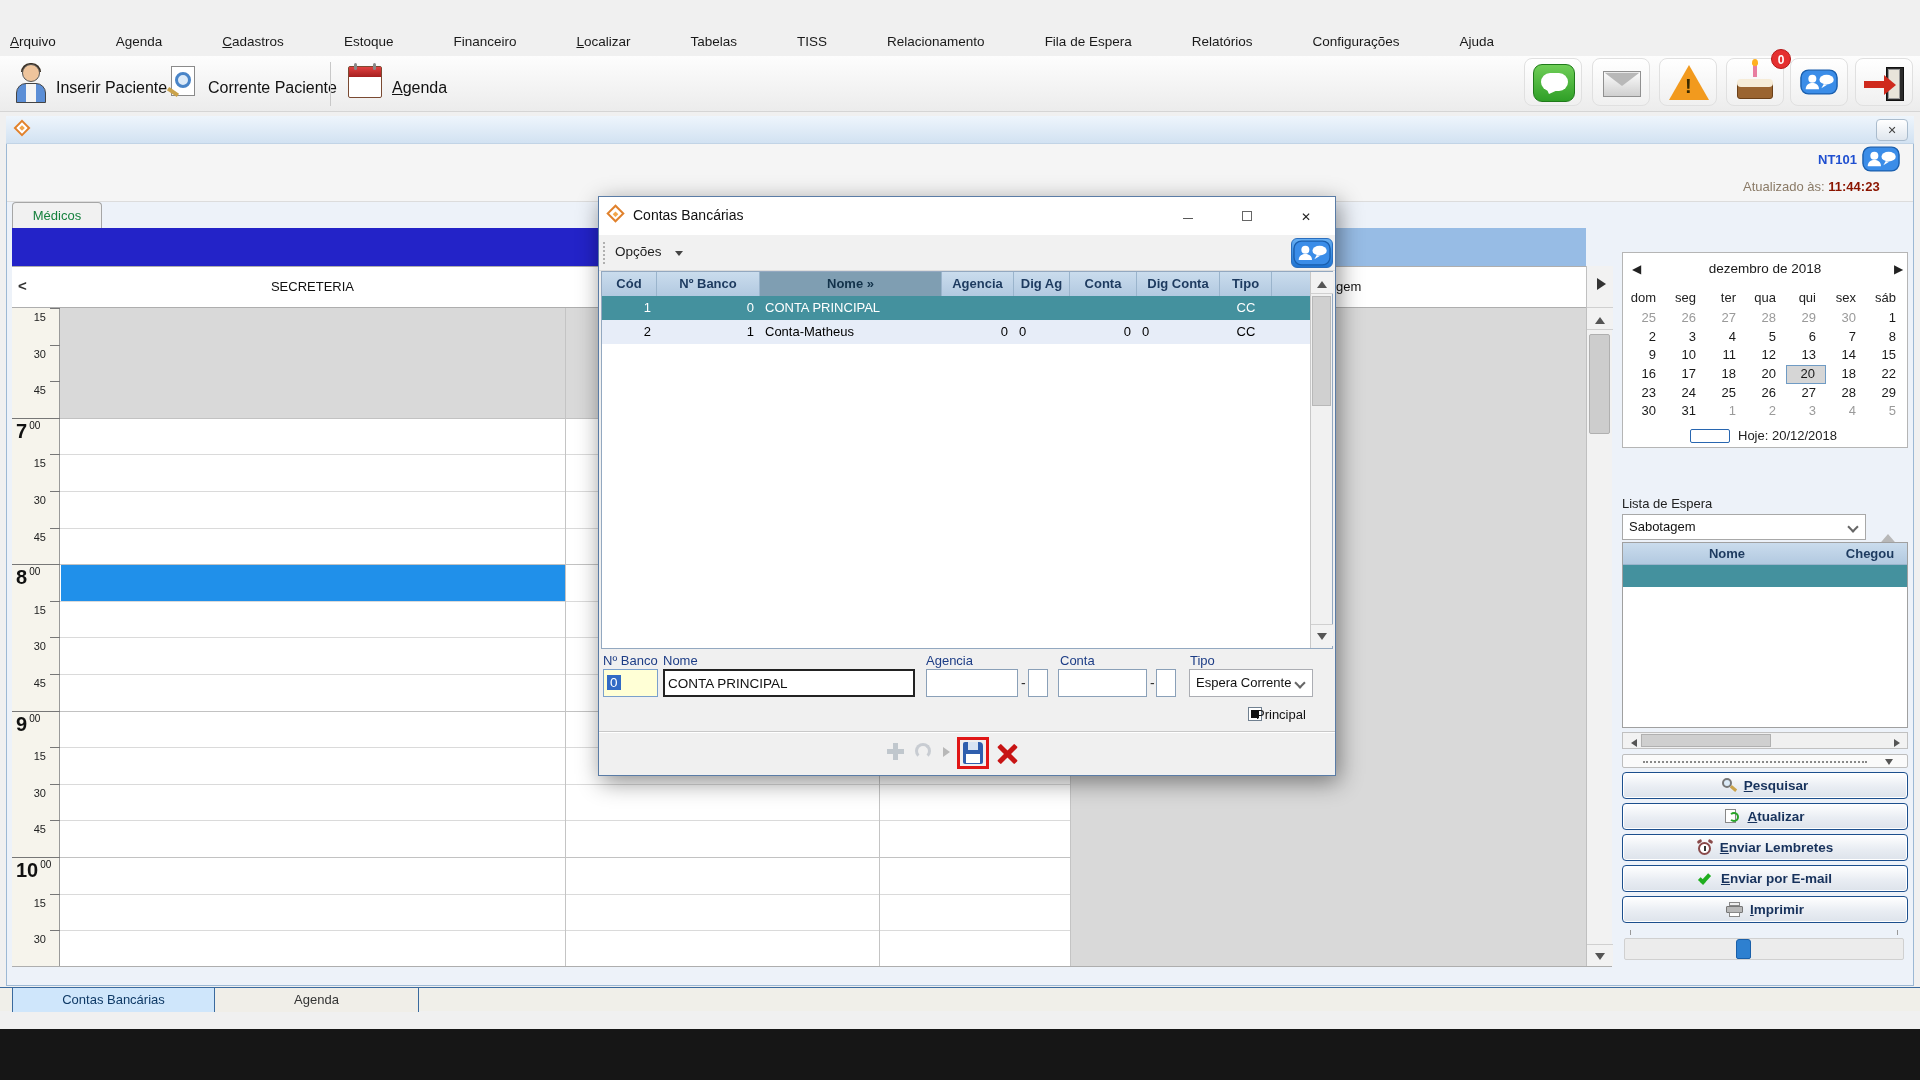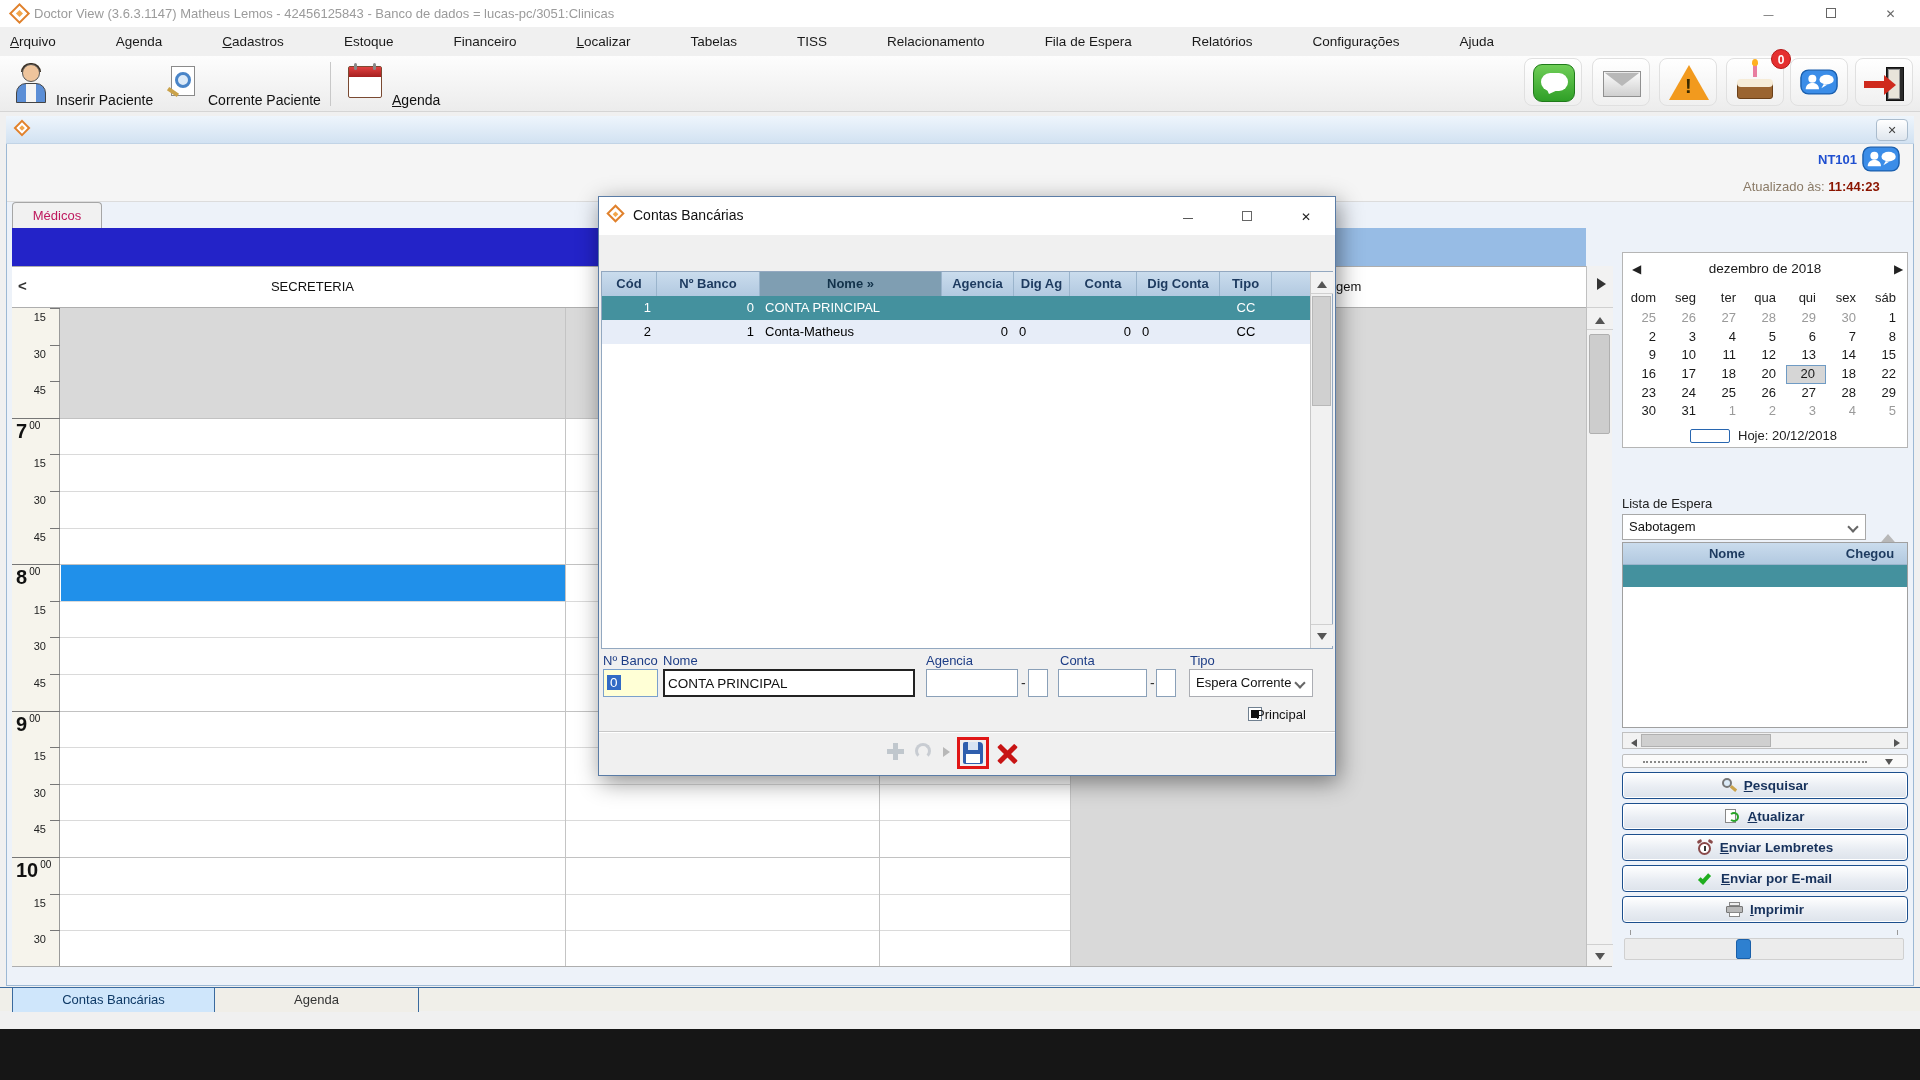--- a/index.html
+++ b/index.html
@@ -17,21 +17,21 @@
 .wc-min::after{content:"—";font-size:10px}
 .wc-max i{display:inline-block;width:10px;height:10px;border:1px solid #666;margin-top:8px}
 .wc-close::after{content:"✕";font-size:12px}
 
 
 .menubar{left:0;top:27px;width:1920px;height:29px;background:#f0f0f0;display:flex;align-items:center;padding-left:10px}
 .menu-item{font-size:13.5px;color:#1a1a1a;margin-right:60px;white-space:nowrap;cursor:default}
 
 
 .toolbar{left:0;top:56px;width:1920px;height:56px;background:linear-gradient(#fdfdfd,#ececec);border-bottom:1px solid #d5d5d5}
-.tb-label{position:absolute;font-size:14px;color:#111;top:36px}
+.tb-label{position:absolute;font-size:16px;color:#111;top:23px}
 .tb-sep{position:absolute;top:6px;width:1px;height:44px;background:#c8c8c8}
 .icon-person{position:absolute;width:34px;height:40px}
 .icon-person .head{position:absolute;left:8px;top:0;width:18px;height:18px;border-radius:50%;background:#eec49c;border:1px solid #555}
 .icon-person .hair{position:absolute;left:7px;top:-1px;width:20px;height:9px;border-radius:10px 10px 0 0;background:#3a3024}
 .icon-person .body{position:absolute;left:2px;top:19px;width:30px;height:20px;border-radius:10px 10px 0 0;background:#5b8ed6;border:1px solid #444}
 .icon-person .shirt{position:absolute;left:12px;top:20px;width:10px;height:18px;background:#f4f4f4}
 .icon-searchdoc{position:absolute;width:36px;height:40px}
 .icon-searchdoc .doc{position:absolute;left:6px;top:2px;width:24px;height:30px;background:#fff;border:1px solid #8a8a8a}
 .icon-searchdoc .lens{position:absolute;left:10px;top:8px;width:16px;height:16px;border:3px solid #4a85c8;border-radius:50%;background:#dceaf8}
 .icon-searchdoc .handle{position:absolute;left:2px;top:26px;width:12px;height:4px;background:#caa24a;transform:rotate(35deg)}
@@ -75,21 +75,21 @@
 .mdi-close::after{content:"✕";font-size:11px;color:#444;line-height:21px}
 .mdi-toolbar{left:7px;top:144px;width:1906px;height:58px;background:#f5f5f5;border-bottom:1px solid #dcdcdc}
 .mtb-label{position:absolute;font-size:13px;color:#222;top:178px;white-space:nowrap}
 .mtb-sep{position:absolute;top:150px;width:1px;height:44px;background:#c4c4c4}
 .nt-code{left:1818px;top:152px;font-size:13px;font-weight:bold;color:#1f4fd0}
 .updated{left:1743px;top:179px;font-size:13px;color:#8a7a66}
 .updated b{color:#8b1500}
 .ppl-slot{display:inline-block}
 
 
-.medicos-tab{left:12px;top:202px;width:90px;height:26px;background:#f1f1f1;border:1px solid #a6a6a6;border-bottom:none;border-radius:4px 4px 0 0;font-size:13px;color:#be185d;text-align:center;line-height:25px}
+.medicos-tab{left:12px;top:202px;width:90px;height:26px;background:#f1f1f1;border:1px solid #a6a6a6;border-bottom:none;border-radius:4px 4px 0 0;font-size:13px;color:#15803d;text-align:center;line-height:25px}
 .band-dark{left:12px;top:228px;width:1058px;height:38px;background:#2323c8}
 .band-light{left:1070px;top:228px;width:516px;height:38px;background:#97bce5}
 .sched-head{left:12px;top:266px;width:1574px;height:42px;background:#fff;border-bottom:1px solid #aeaeae;border-top:1px solid #aeaeae}
 .nav-arrow{position:absolute;font-size:15px;font-weight:bold;color:#333;top:277px}
 .colhead{position:absolute;top:279px;font-size:13px;color:#111;text-align:center}
 .grid-bg{left:60px;top:308px;width:1526px;height:658px;background:#fff}
 .ruler{left:12px;top:308px;width:48px;height:658px;background:#f6f4ec;border-right:1px solid #9a9a9a}
 .gz{background:#d9d9d9;position:absolute}
 .vline{position:absolute;top:308px;height:658px;width:1px;background:#c4c4c4}
 .g-line{position:absolute;left:60px;width:1010px;height:1px;background:#dadada}
@@ -289,29 +289,20 @@
 .notif{left:1876px;top:1041px;width:22px;height:19px;border:2px solid #eee;border-radius:3px;position:relative}
 .notif::after{content:"";position:absolute;left:3px;top:3px;width:12px;height:8px;background:repeating-linear-gradient(#eee 0 1.5px,transparent 1.5px 4px)}
 .notif-badge{left:1890px;top:1053px;width:16px;height:16px;font-size:10.5px;line-height:16px;background:#7a7a7a;border:1px solid #2a2a2a}
 u{text-decoration:underline}
 </style>
 </head>
 <body>
 
 <div id="screen">
 
-  <div class="abs titlebar">
-    <span class="diamond" style="left:12px;top:6px">
-        <i></i>
-      </span>
-    <span class="ttext">Doctor View (3.6.3.1147) Matheus Lemos - 42456125843  -  Banco de dados = lucas-pc/3051:Clinicas</span>
-    <span class="winctl wc-min" style="left:1746px"></span>
-    <span class="winctl wc-max" style="left:1808px"><i></i></span>
-    <span class="winctl wc-close" style="left:1868px"></span>
-  </div>
 
   <div class="abs menubar" id="menu-items">
       <span class="menu-item"><u>A</u>rquivo</span>
       <span class="menu-item">Agenda</span>
       <span class="menu-item"><u>C</u>adastros</span>
       <span class="menu-item">Estoque</span>
       <span class="menu-item">Financeiro</span>
       <span class="menu-item"><u>L</u>ocalizar</span>
       <span class="menu-item">Tabelas</span>
       <span class="menu-item">TISS</span>
@@ -620,20 +611,34 @@
   <div class="abs dialog">
     <div class="dlg-title">
       <span class="diamond" style="left:10px;top:10px;width:13px;height:13px">
           <i style="width:4px;height:4px;left:2.5px;top:2.5px"></i>
         </span>
       <span class="txt">Contas Bancárias</span>
       <span class="dlg-ctl wc-min" style="left:567px"></span>
       <span class="dlg-ctl wc-max" style="left:626px"><i></i></span>
       <span class="dlg-ctl wc-close" style="left:685px"></span>
     </div>
+    <div class="dlg-menubar">
+      <span class="grip"></span>
+      <span class="opcoes">Opções</span>
+      <span class="opc-caret"></span>
+      <span class="ppl-btn">
+          <span class="ppl-slot" style="position:absolute;left:1px;top:1px"><svg width="38" height="26" viewBox="0 0 40 27">
+  <rect x="1" y="1" width="38" height="25" rx="8" fill="#3b8de8" stroke="#1a5fae" stroke-width="1.5"></rect>
+  <circle cx="13" cy="10" r="4.2" fill="#fff"></circle>
+  <path d="M6 21c0-4.5 3.5-6.5 7-6.5s7 2 7 6.5z" fill="#fff"></path>
+  <ellipse cx="28" cy="11" rx="7.5" ry="5.2" fill="#fff"></ellipse>
+  <path d="M25 15.5l-2.5 4.5 6-3.5z" fill="#fff"></path>
+</svg></span>
+        </span>
+    </div>
     <div class="dlg-list">
       <div id="dg-head">
           <span class="dg-h" style="width: 55px;">Cód</span>
           <span class="dg-h" style="width: 103px;">Nº Banco</span>
           <span class="dg-h sorted" style="width: 182px;">Nome »</span>
           <span class="dg-h" style="width: 72px;">Agencia</span>
           <span class="dg-h" style="width: 56px;">Dig Ag</span>
           <span class="dg-h" style="width: 67px;">Conta</span>
           <span class="dg-h" style="width: 83px;">Dig Conta</span>
           <span class="dg-h" style="width: 52px;">Tipo</span>

